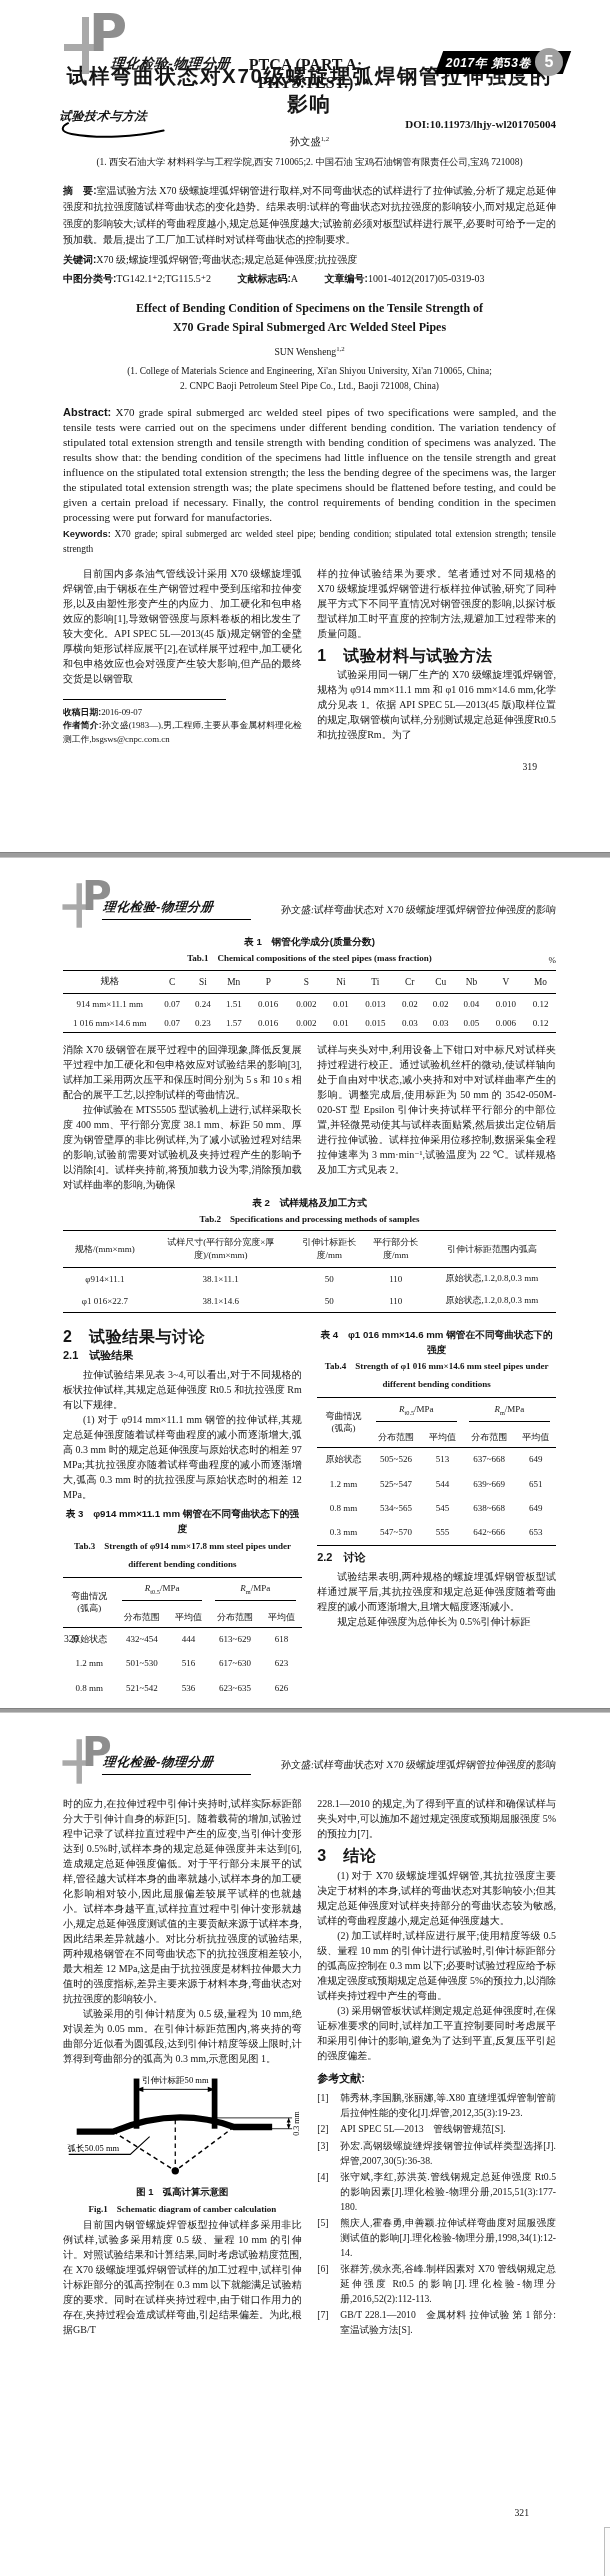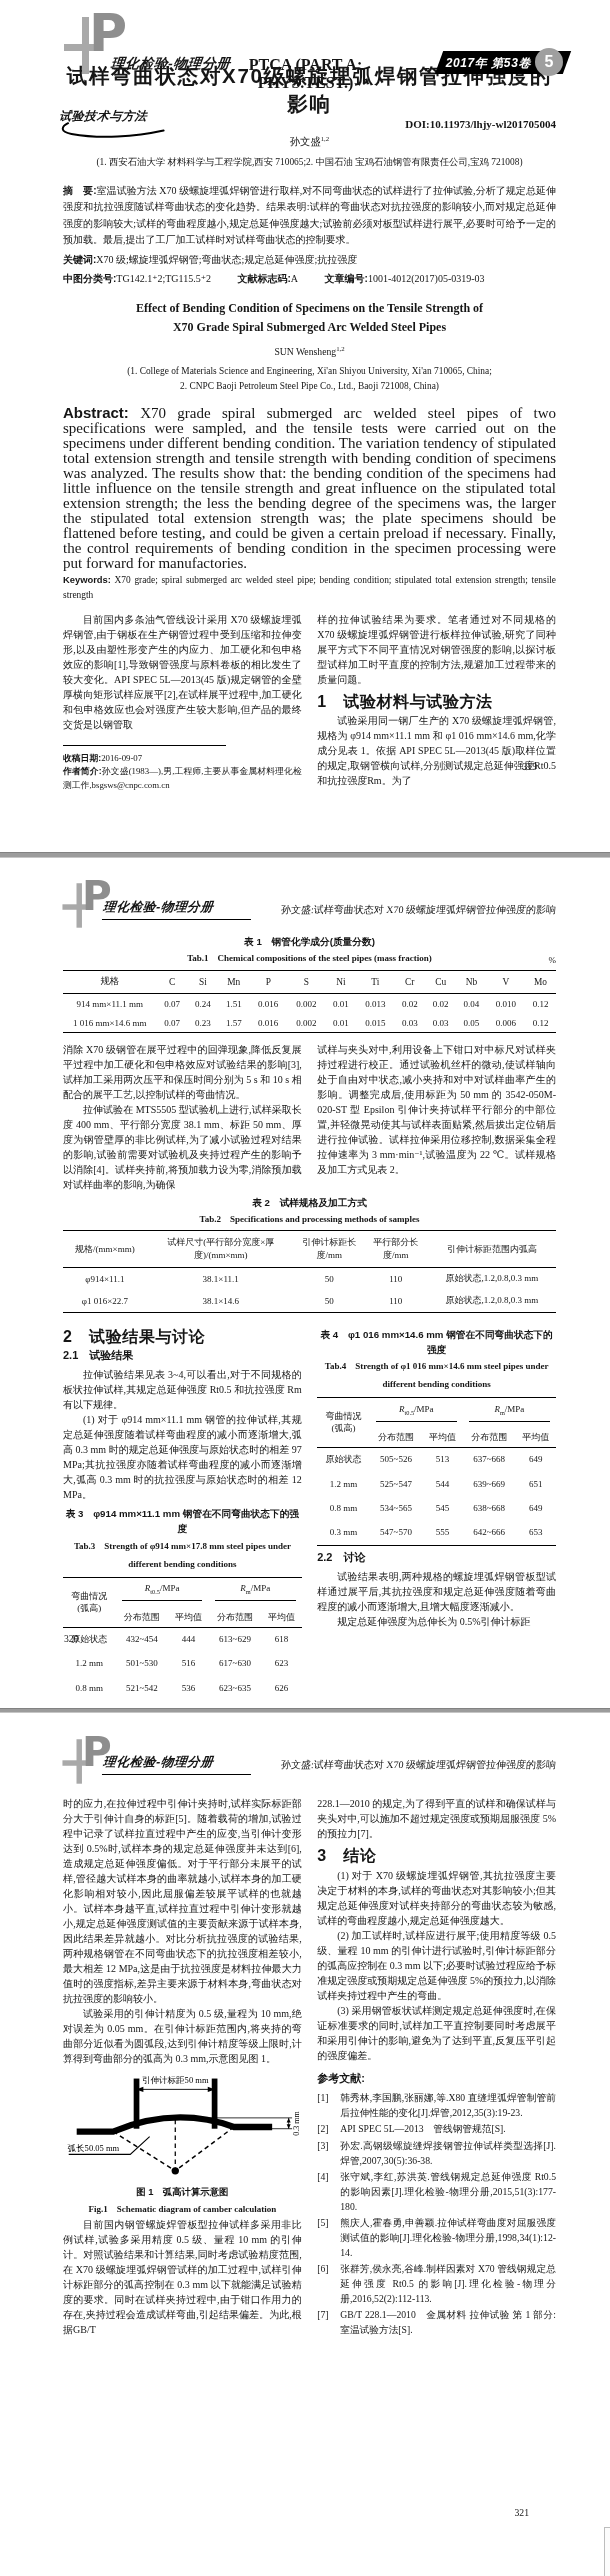--- a/index.html
+++ b/index.html
@@ -50,21 +50,21 @@
   sup{font-size:6.8px;}
   .affil{margin-top:6.8px;text-align:center;font-size:9.4px;}
   .lblb{font-family:"Liberation Sans","DejaVu Sans",sans-serif;font-weight:bold;}
   .abs-cn{margin:13.7px 0 0;text-align:justify;font-size:10px;line-height:16.5px;}
   .kw{margin:3.4px 0 0;font-size:10px;line-height:16.5px;}
   .meta{margin:3.4px 0 0;font-size:10px;}
   .meta .seg{margin-right:24px;white-space:nowrap;}
   .title-en{margin-top:12.6px;text-align:center;font-weight:bold;font-size:12px;line-height:19px;}
   .author-en{margin-top:8px;text-align:center;font-size:9.7px;}
   .affil-en{margin-top:6.8px;text-align:center;font-size:9.4px;line-height:15.4px;}
-  .abs-en{margin:10.3px 0 0;text-align:justify;font-size:15px;line-height:15px;}
+  .abs-en{margin:10.3px 0 0;text-align:justify;font-size:11px;line-height:15px;}
   .kw-en{margin:1.1px 0 0;text-align:justify;font-size:9.4px;line-height:15px;}
 
   
   .twocol{display:flex;gap:15.4px;margin-top:9px;}
   .col{width:239px;font-size:10px;line-height:15px;text-align:justify;}
   .col p{margin:0;}
   p.ind{text-indent:2em;}
   .sec{margin:6.8px 0 4.6px;font-family:"Liberation Sans",sans-serif;font-weight:bold;font-size:16px;letter-spacing:0.6px;}
   .subsec{margin:4.6px 0 3.4px;font-family:"Liberation Sans",sans-serif;font-weight:bold;font-size:11px;}
   .footnote{margin-top:13px;font-size:8.8px;line-height:13.7px;text-align:justify;}

